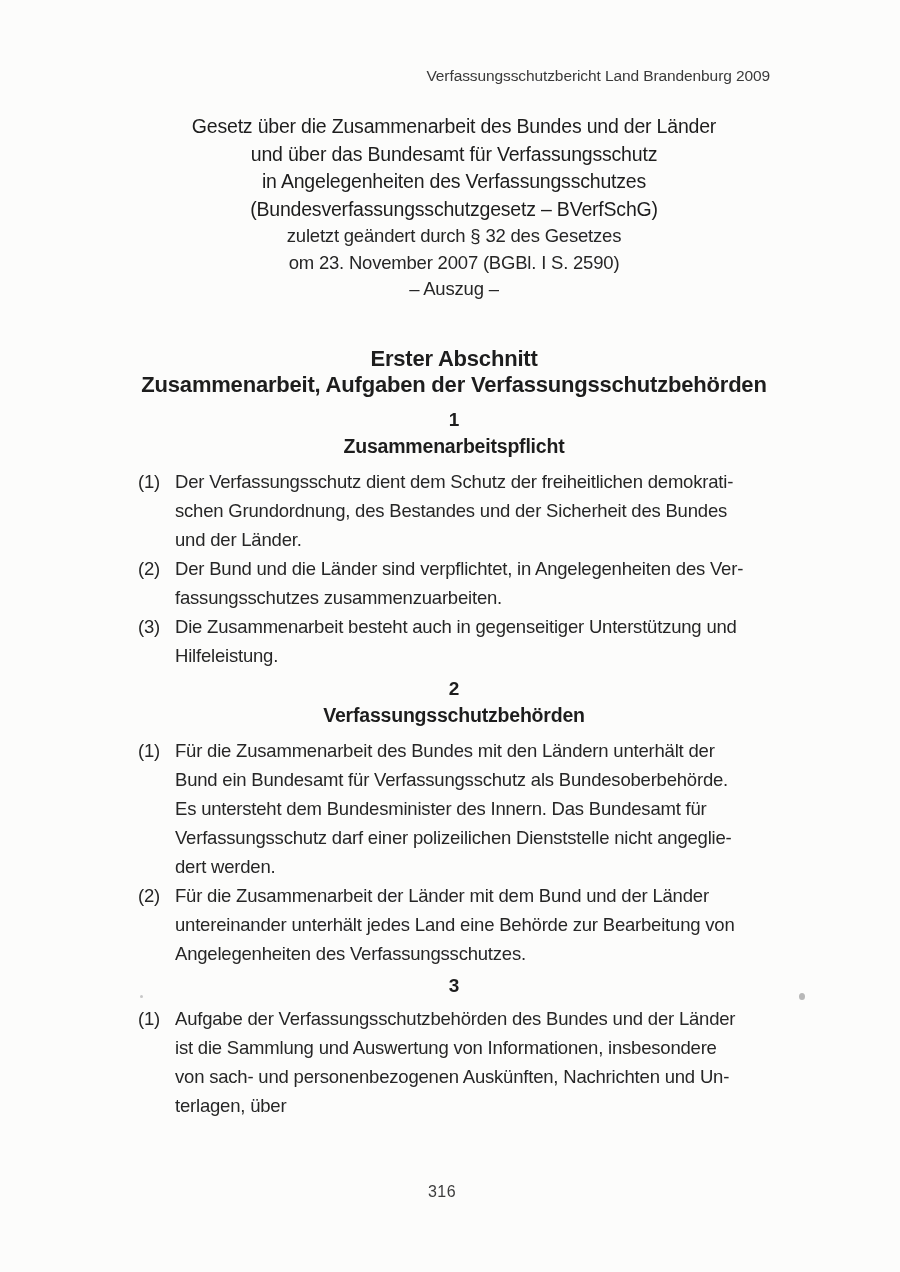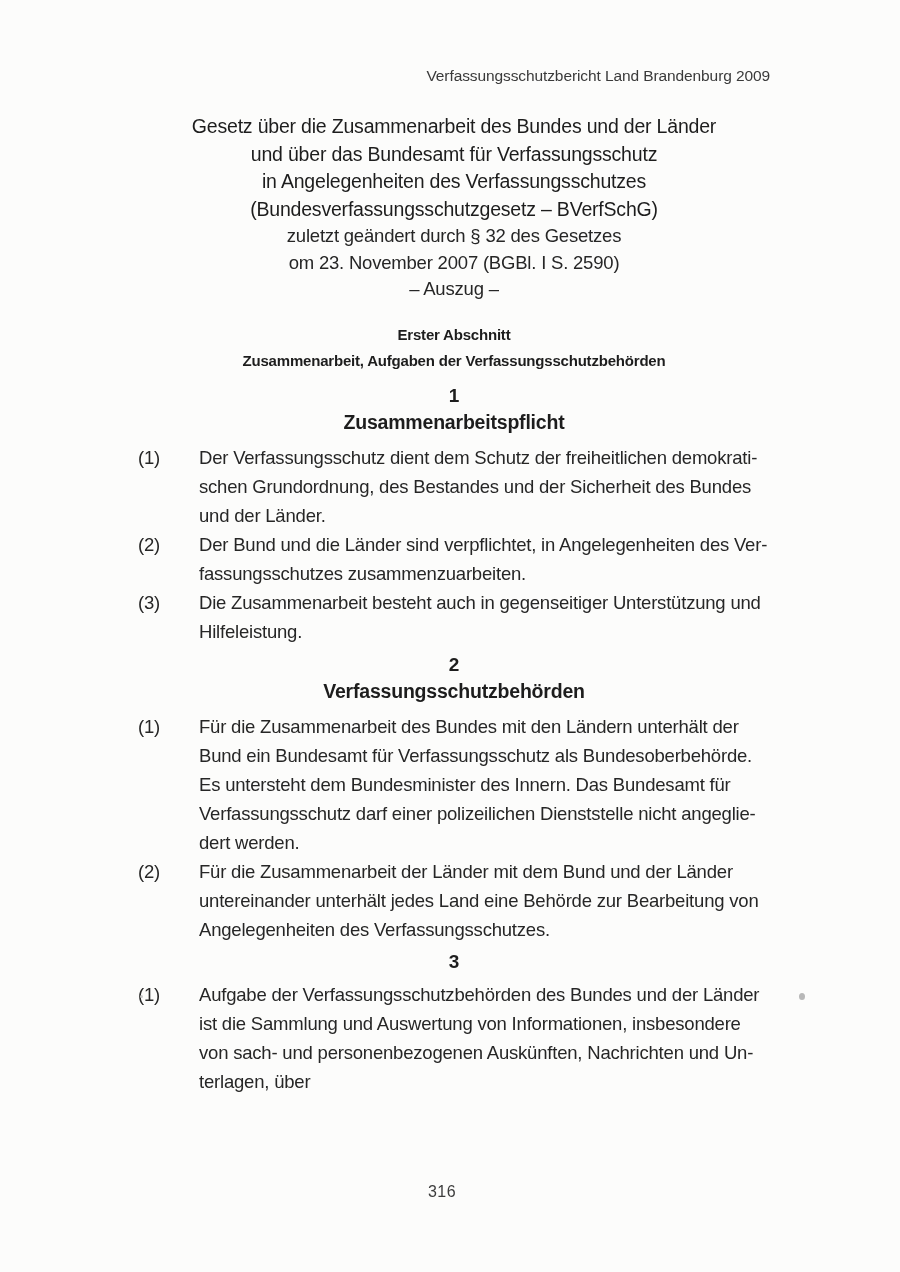--- a/index.html
+++ b/index.html
@@ -26,34 +26,34 @@
   .title-block { margin-top:27px; }
   .title-bold {
     font-weight:normal; font-size:19.5px; line-height:27.5px;
     text-align:center; color:#1d1d1d; letter-spacing:-0.2px;
   }
   .title-plain {
     font-size:18.5px; line-height:26.5px;
     text-align:center; letter-spacing:-0.2px;
   }
   .section-heading {
-    margin-top:19px;
-    font-weight:bold; font-size:15px; line-height:26px;
+    margin-top:43px;
+    font-weight:bold; font-size:22px; line-height:26px;
     text-align:center; color:#1d1d1d; letter-spacing:-0.2px;
   }
   .article-head { text-align:center; font-weight:bold; color:#1d1d1d; }
   .art-number { font-size:19px; line-height:26px; }
   .art-title  { font-size:19.5px; line-height:26px; letter-spacing:-0.2px; }
   .paras { margin:0; }
   .para {
     position:relative; padding-left:37px;
     font-size:18.5px; line-height:29px; letter-spacing:-0.2px;
   }
   .para-label { position:absolute; left:0; top:0; }
-  .para-text { white-space:pre;margin-left:24px; }
+  .para-text { white-space:pre; }
   .mt-art1 { margin-top:9px; }
   .mt-paras1 { margin-top:8px; }
   .mt-art2 { margin-top:6px; }
   .mt-paras2 { margin-top:8px; }
   .mt-art3 { margin-top:5px; }
   .mt-paras3 { margin-top:5px; }
   .page-number {
     position:absolute; top:1183px; left:126px; width:632px;
     text-align:center; font-size:16px; color:#3c3c3c;
     letter-spacing:0.5px;

